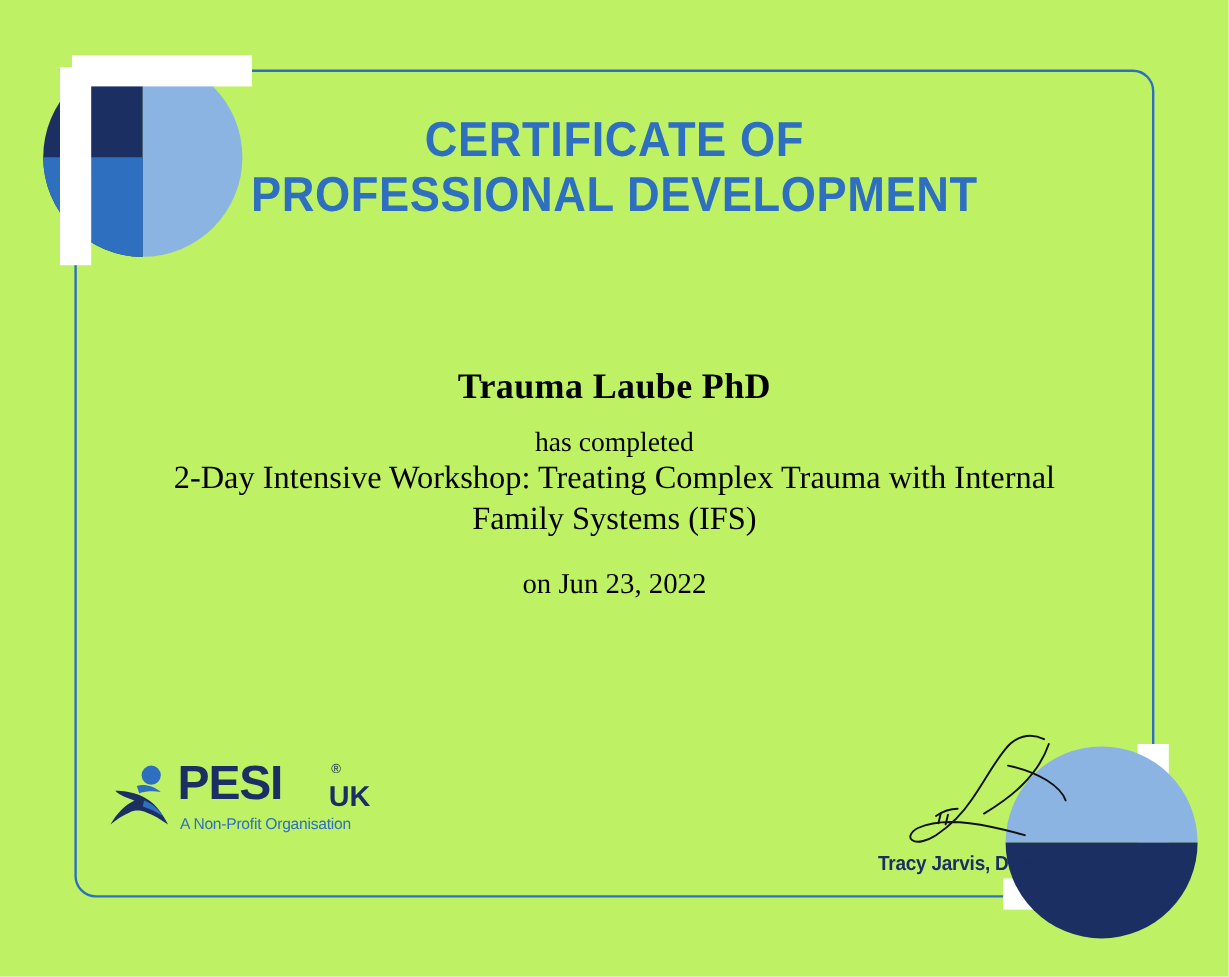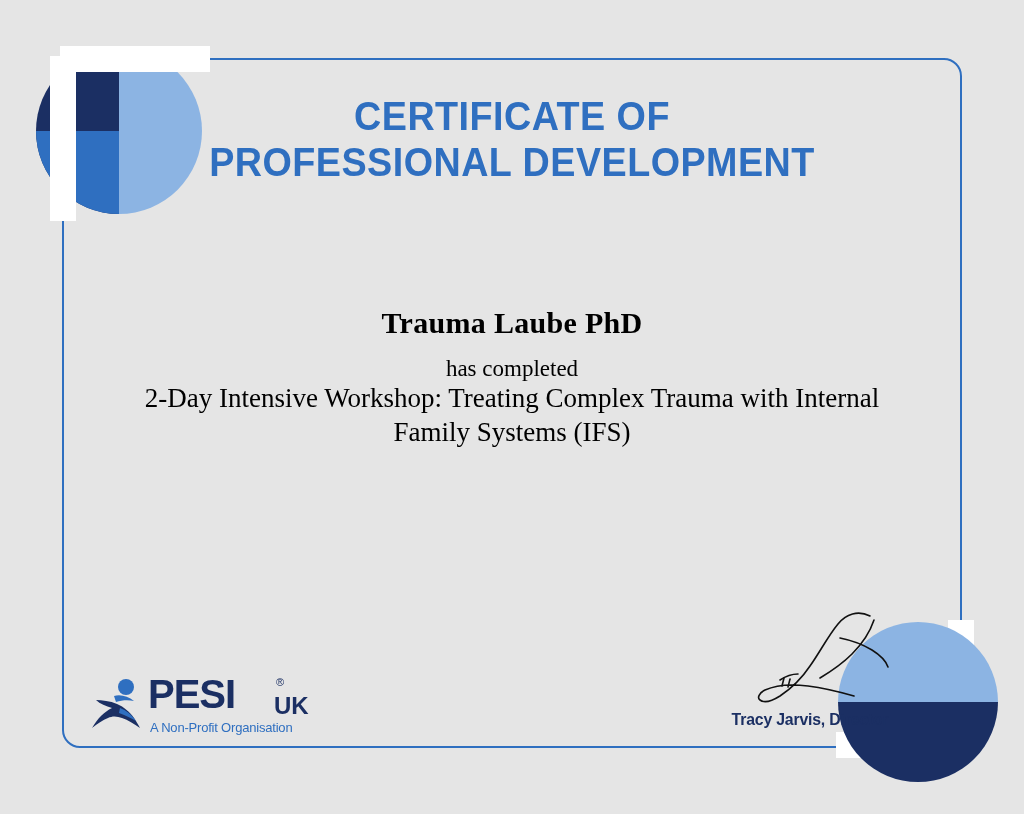--- a/index.html
+++ b/index.html
@@ -11,21 +11,21 @@
     width: 1024px;
     height: 814px;
     font-family: "Liberation Serif", serif;
     overflow: hidden;
   }
 
   .certificate-page {
     position: relative;
     width: 1024px;
     height: 814px;
-    background: #e5e5e5;
+    background: #bef264;
   }
 
   
   .corner-tl {
     position: absolute;
     left: 36px;
     top: 48px;
     width: 166px;
     height: 166px;
     pointer-events: none;
@@ -216,21 +216,21 @@
     font-weight: bold;
     font-size: 17px;
     letter-spacing: -0.2px;
     transform: scaleX(0.93);
   }
 
   
   .logo {
     position: absolute;
     left: 84px;
-    top: 668px;
+    top: 627px;
     width: 270px;
     height: 86px;
   }
   .logo-mark {
     position: absolute;
     left: 0;
     top: 6px;
     width: 64px;
     height: 64px;
   }
@@ -295,20 +295,21 @@
 
   <div class="headline">
     <span class="line1">CERTIFICATE OF</span>
     <span class="line2">PROFESSIONAL DEVELOPMENT</span>
   </div>
 
   <div class="body-block">
     <div class="recipient">Trauma Laube PhD</div>
     <div class="completed">has completed</div>
     <div class="course">2-Day Intensive Workshop: Treating Complex Trauma with Internal Family Systems (IFS)</div>
+    <div class="date">on Jun 23, 2022</div>
   </div>
 
   <div class="signature-area">
     <svg class="signature-svg" width="180" height="110" viewBox="0 0 180 110">
       <g fill="none" stroke="#111111" stroke-width="1.6" stroke-linecap="round" stroke-linejoin="round">
         <path d="M150,12 C138,6 126,10 118,20 C108,32 100,48 90,62 C82,74 72,84 60,92 C52,97 44,99 40,96 C37,94 39,89 45,86 C56,81 72,80 88,82 C104,84 120,88 134,92"></path>
         <path d="M154,16 C150,28 142,40 132,50 C122,60 110,68 100,74"></path>
         <path d="M120,34 C130,36 142,40 152,46 C160,51 166,57 168,63"></path>
         <path d="M60,76 C66,72 72,70 78,70"></path>
         <path d="M62,82 L64,74"></path>

